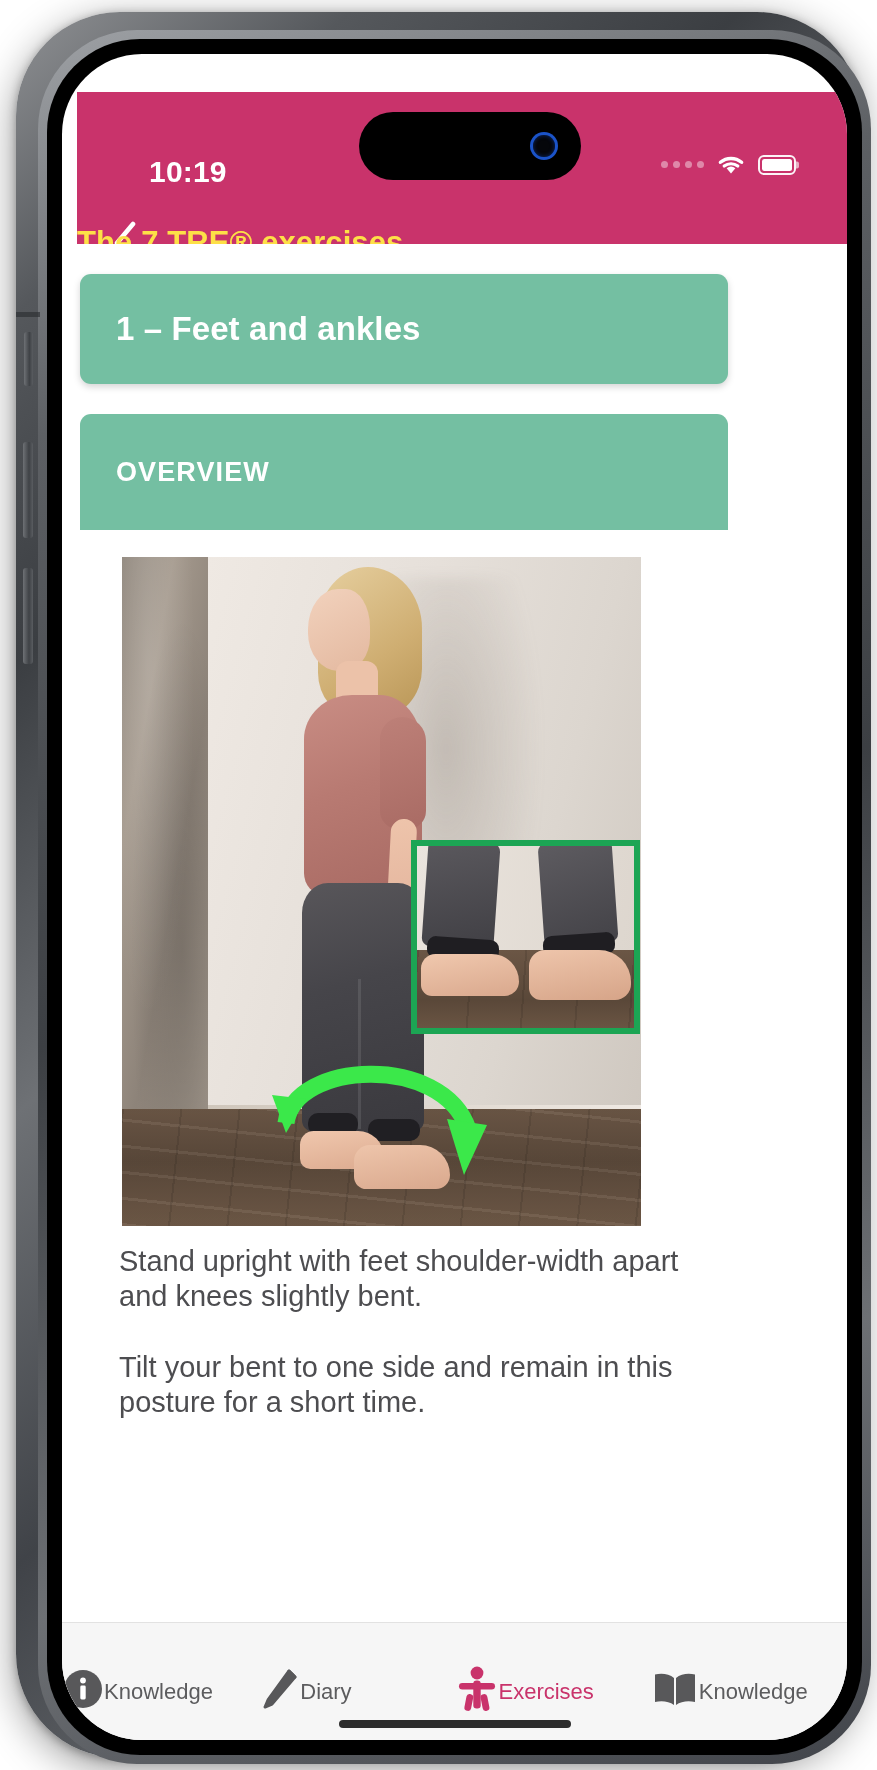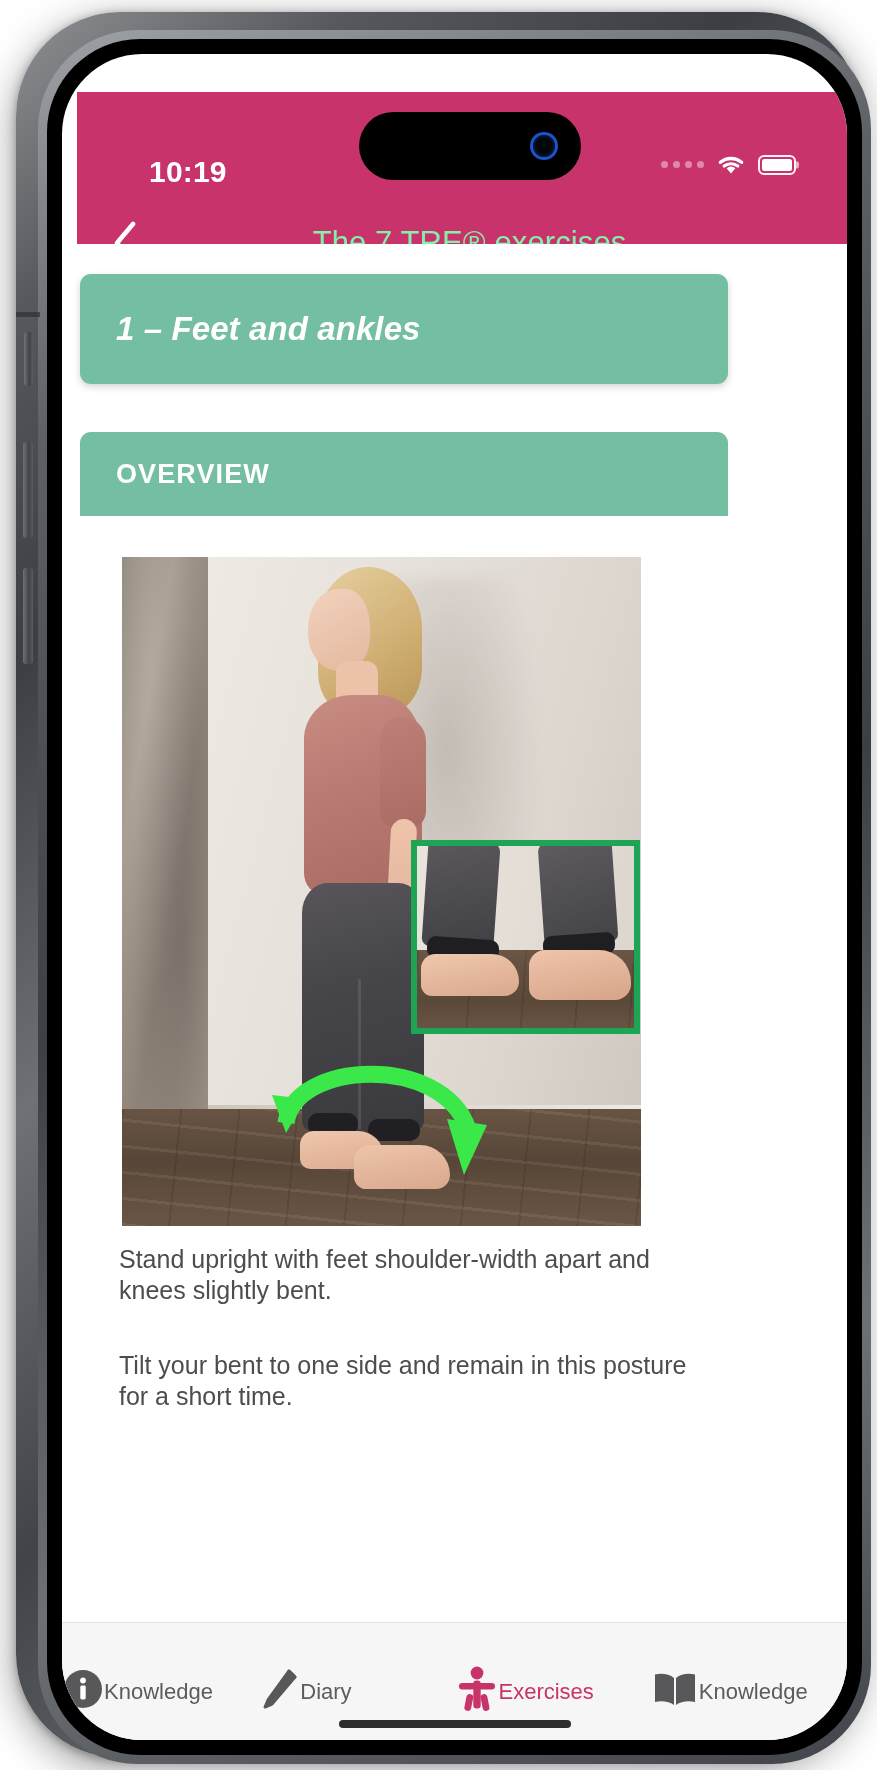--- a/index.html
+++ b/index.html
@@ -166,24 +166,24 @@
     transform: translateY(-50%);
     width: 60px; height: 60px;
     display:flex; align-items:center; justify-content:center;
     cursor: pointer;
   }
   .nav-title {
     position: absolute;
     left: 0; right: 0;
     top: 50%;
     transform: translateY(-50%);
-    text-align: center;
-    color: #86efac;
+    text-align: left;
+    color: #fde047;
     font-size: 31px;
-    font-weight: 400;
+    font-weight: 700;
     letter-spacing: .1px;
   }
 
   
   .content {
     position: absolute;
     left: 0; top: 190px;
     width: 785px;
     height: 1400px;
     background: #ffffff;
@@ -202,25 +202,24 @@
     height: 110px;
     display: flex;
     align-items: center;
   }
   .card-exercise .title {
     color: #ffffff;
     font-size: 33px;
     font-weight: 700;
     padding-left: 36px;
     letter-spacing: .1px;
-    font-style: italic;
   }
   .card-overview {
-    top: 188px;
-    height: 84px;
+    top: 170px;
+    height: 116px;
     border-radius: 11px 11px 0 0;
     display: flex;
     align-items: center;
     box-shadow: none;
   }
   .card-overview .title {
     color: #ffffff;
     font-size: 27px;
     font-weight: 700;
     padding-left: 36px;
@@ -388,21 +387,21 @@
     width: 220px;
     height: 155px;
     pointer-events: none;
   }
 
   
   .para {
     position: absolute;
     left: 57px;
     width: 600px;
-    font-size: 25px;
+    font-size: 29px;
     line-height: 1.22;
     color: #4d4d50;
   }
   .para-1 { top: 1000px; }
   .para-2 { top: 1106px; }
 
   
   .tabbar {
     position: absolute;
     left: 0; bottom: 0;

